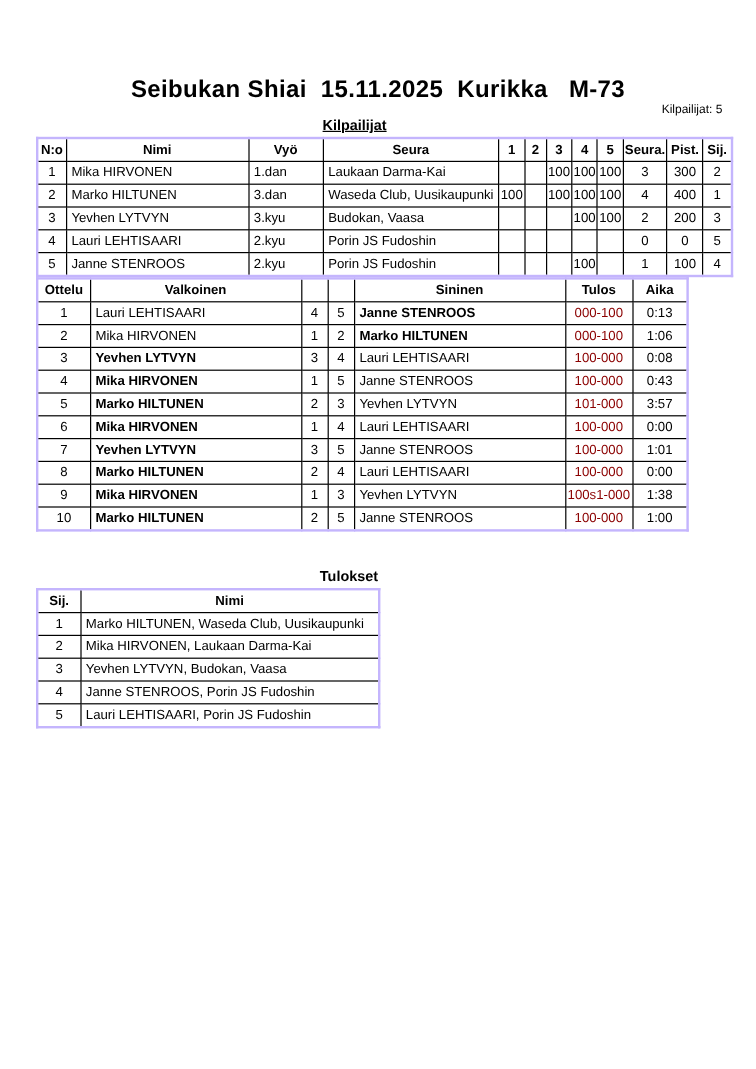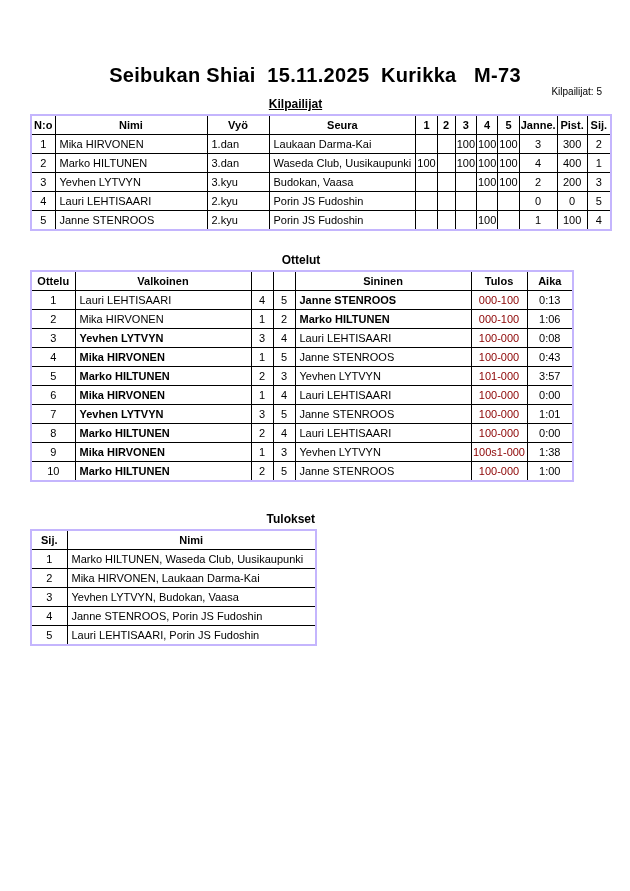--- a/index.html
+++ b/index.html
@@ -47,21 +47,21 @@
       <tr>
         <th>N:o</th>
         <th>Nimi</th>
         <th>Vyö</th>
         <th>Seura</th>
         <th>1</th>
         <th>2</th>
         <th>3</th>
         <th>4</th>
         <th>5</th>
-        <th>Janne.</th>
+        <th>Seura.</th>
         <th>Pist.</th>
         <th>Sij.</th>
       </tr>
     </thead>
     <tbody>
       <tr>
         <td class="c">1</td>
         <td class="l">Mika HIRVONEN</td>
         <td class="l">1.dan</td>
         <td class="l">Laukaan Darma-Kai</td>
@@ -126,21 +126,20 @@
         <td class="c"></td>
         <td class="c">100</td>
         <td class="c"></td>
         <td class="c">1</td>
         <td class="c">100</td>
         <td class="c">4</td>
       </tr>
     </tbody>
   </table>
 
-  <div class="section-title st2">Ottelut</div>
   <table>
     <colgroup>
       <col style="width:44px">
         <col style="width:176px">
         <col style="width:22px">
         <col style="width:22px">
       <col style="width:176px">
         <col style="width:56px">
         <col style="width:46px">
     </colgroup>

